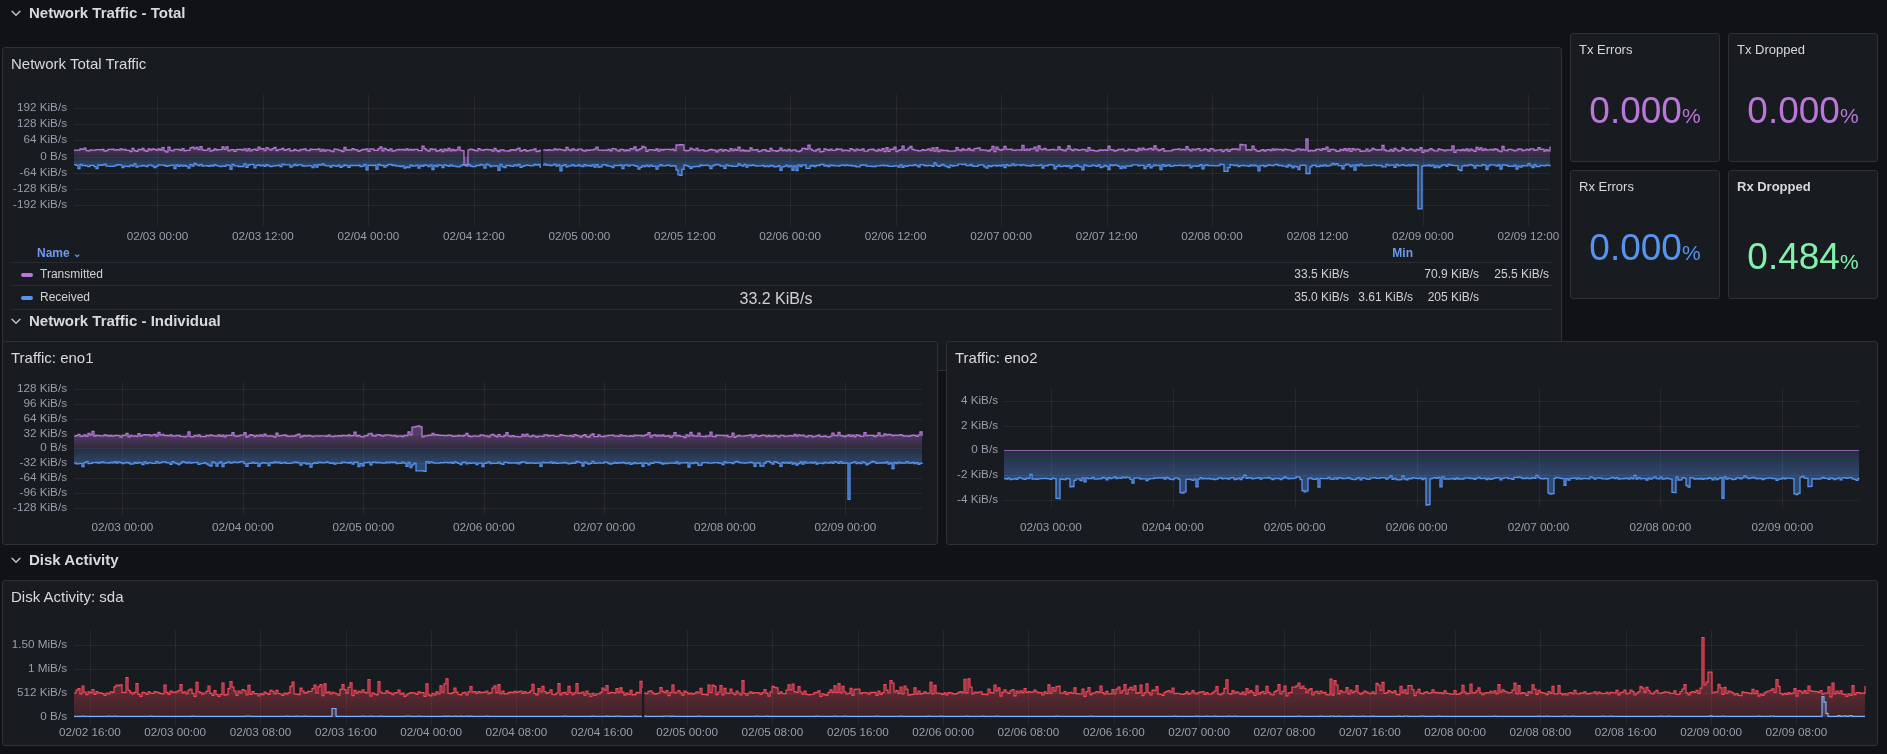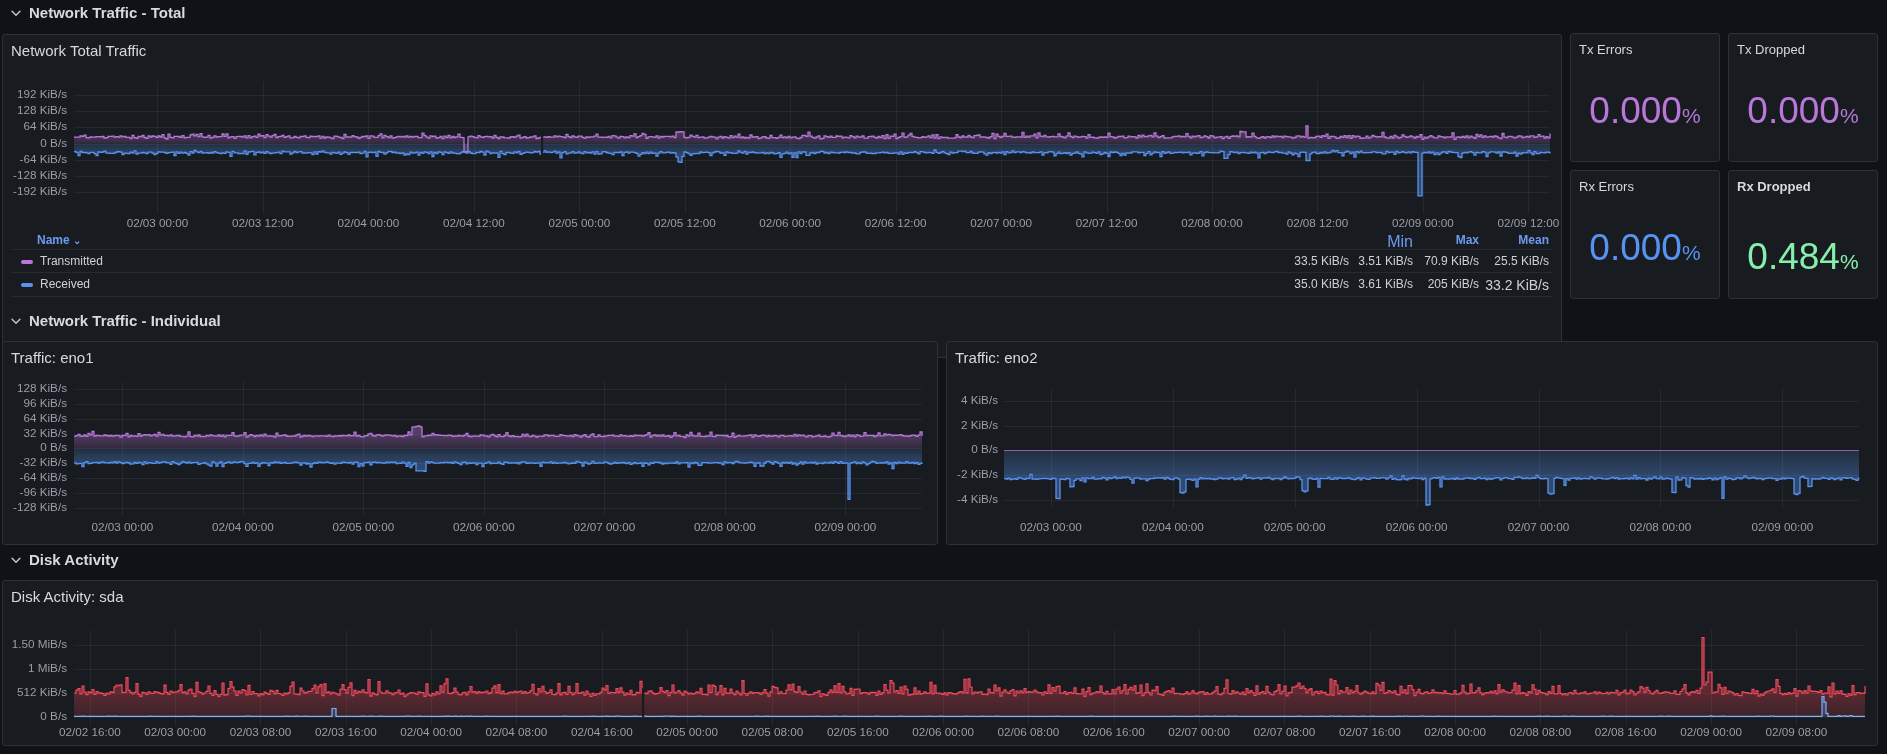--- a/index.html
+++ b/index.html
@@ -5,21 +5,21 @@
 position:relative;overflow:hidden}
 .panel{position:absolute;background:#181b1f;border:1px solid #2e3036;border-radius:3px;
 box-sizing:border-box;overflow:hidden}
 .ptitle{position:absolute;left:8px;top:7px;font-size:15px;font-weight:500;color:#d8d9da;
 line-height:17px;white-space:nowrap}
 </style></head><body>
 <svg width="14" height="14" viewBox="0 0 16 16" style="position:absolute;left:9px;top:6px">
     <path d="M3.5 6 L8 10.5 L12.5 6" stroke="#c7c8cd" stroke-width="1.6" fill="none" stroke-linecap="round" stroke-linejoin="round"></path>
   </svg>
 <div style="position:absolute;left:29px;top:4px;font-size:15px;font-weight:700;color:#d8d9da;letter-spacing:0px">Network Traffic - Total</div>
-<div class="panel" style="left:2px;top:34px;width:1560px;height:324px">
+<div class="panel" style="left:2px;top:47px;width:1560px;height:324px">
     <div class="ptitle">Network Total Traffic</div>
     <svg width="1558" height="264" style="position:absolute;left:0;top:0">
       <line x1="71.0" y1="60.5" x2="1547.0" y2="60.5" stroke="rgba(204,204,220,0.08)" stroke-width="1"></line>
       <text x="64.0" y="63.4" font-size="11.7" fill="#9a9daa" text-anchor="end" font-weight="normal" font-family="Liberation Sans, sans-serif">192 KiB/s</text>
       <line x1="71.0" y1="76.5" x2="1547.0" y2="76.5" stroke="rgba(204,204,220,0.08)" stroke-width="1"></line>
       <text x="64.0" y="79.4" font-size="11.7" fill="#9a9daa" text-anchor="end" font-weight="normal" font-family="Liberation Sans, sans-serif">128 KiB/s</text>
       <line x1="71.0" y1="92.5" x2="1547.0" y2="92.5" stroke="rgba(204,204,220,0.08)" stroke-width="1"></line>
       <text x="64.0" y="95.4" font-size="11.7" fill="#9a9daa" text-anchor="end" font-weight="normal" font-family="Liberation Sans, sans-serif">64 KiB/s</text>
       <line x1="71.0" y1="109.5" x2="1547.0" y2="109.5" stroke="rgba(204,204,220,0.08)" stroke-width="1"></line>
       <text x="64.0" y="112.4" font-size="11.7" fill="#9a9daa" text-anchor="end" font-weight="normal" font-family="Liberation Sans, sans-serif">0 B/s</text>
@@ -70,35 +70,32 @@
       <path d="M71 102.1H73V102.1H75V102.1H77V100.8H79V101.4H81V100.2H83V102.6H85V102.8H87V101.9H89V102.1H91V102.2H93V101.6H95V101.7H97V101.8H99V101.5H101V103.2H103V102.7H105V101.3H107V101.3H109V101.1H111V102.1H113V101.7H115V102.2H117V100.9H119V101.8H121V101.4H123V102.3H125V102.3H127V103.7H129V100.3H131V102.6H133V103.4H135V101.3H137V101.8H139V100.5H141V102.5H143V103.4H145V100.9H147V102.0H149V101.0H151V101.3H153V102.4H155V101.0H157V102.0H159V99.6H161V102.8H163V104.0H165V99.1H167V102.4H169V102.9H171V101.3H173V101.4H175V101.5H177V102.4H179V100.6H181V102.8H183V102.3H185V102.3H187V99.8H189V99.1H191V100.9H193V99.3H195V101.7H197V98.7H199V101.9H201V102.4H203V102.1H205V100.4H207V103.2H209V102.3H211V100.8H213V102.0H215V101.6H217V101.6H219V99.0H221V101.4H223V98.9H225V102.8H227V101.9H229V101.6H231V103.3H233V101.7H235V101.3H237V101.5H239V102.1H241V100.9H243V102.8H245V100.6H247V102.8H249V101.7H251V101.2H253V102.4H255V99.1H257V101.0H259V100.6H261V102.7H263V99.6H265V101.2H267V102.1H269V100.6H271V99.5H273V102.7H275V101.6H277V101.4H279V100.4H281V102.3H283V101.7H285V100.8H287V102.9H289V102.6H291V101.5H293V102.3H295V102.9H297V101.5H299V101.6H301V100.8H303V102.3H305V102.6H307V101.2H309V101.6H311V101.5H313V101.7H315V100.8H317V103.1H319V101.4H321V103.0H323V102.0H325V102.1H327V102.9H329V103.6H331V101.2H333V101.3H335V102.1H337V102.5H339V103.7H341V99.5H343V102.0H345V101.9H347V102.1H349V100.7H351V101.7H353V102.0H355V103.4H357V102.4H359V101.5H361V101.5H363V100.9H365V103.3H367V100.9H369V101.1H371V102.3H373V102.3H375V100.6H377V98.9H379V102.9H381V100.4H383V101.7H385V102.5H387V100.9H389V103.1H391V102.6H393V101.8H395V101.5H397V101.9H399V101.3H401V102.1H403V101.0H405V102.1H407V101.5H409V102.1H411V101.3H413V101.4H415V102.7H417V102.6H419V98.2H421V100.7H423V102.2H425V103.2H427V100.9H429V101.5H431V101.2H433V103.0H435V102.6H437V101.5H439V103.6H441V101.1H443V102.5H445V100.5H447V102.9H449V101.5H451V102.5H453V101.8H455V99.2H457V102.4H459V102.7H461V116.9H463V116.7H465V101.8H467V101.2H469V101.6H471V102.3H473V102.8H475V100.7H477V101.9H479V102.4H481V101.7H483V101.4H485V101.8H487V101.6H489V103.1H491V100.4H493V102.5H495V103.5H497V102.0H499V102.0H501V102.9H503V102.8H505V103.0H507V102.0H509V101.7H511V102.4H513V101.1H515V100.1H517V103.1H519V102.4H521V101.7H523V103.0H525V102.6H527V102.0H529V101.9H531V100.8H533V103.5H535V103.0H537V102.3H539V102.1H541V101.9H543V102.4H545V101.7H547V102.1H549V102.1H551V100.9H553V101.8H555V101.2H557V101.7H559V101.9H561V102.7H563V99.3H565V101.6H567V102.6H569V101.0H571V101.9H573V102.4H575V101.1H577V101.1H579V102.4H581V103.2H583V102.0H585V102.4H587V101.8H589V101.9H591V101.2H593V99.1H595V102.2H597V102.2H599V102.3H601V102.2H603V102.4H605V101.3H607V102.8H609V100.7H611V100.9H613V102.2H615V103.1H617V101.5H619V101.6H621V102.9H623V102.0H625V102.6H627V100.6H629V101.1H631V99.0H633V102.5H635V101.6H637V100.6H639V98.3H641V99.4H643V103.3H645V101.9H647V101.7H649V101.9H651V102.3H653V101.0H655V103.1H657V101.4H659V102.0H661V101.4H663V101.3H665V101.3H667V101.8H669V101.1H671V102.6H673V97.0H675V97.0H677V96.7H679V96.8H681V102.4H683V102.8H685V102.4H687V100.2H689V101.4H691V102.2H693V100.3H695V102.6H697V102.2H699V101.9H701V103.0H703V102.8H705V102.1H707V101.3H709V102.0H711V102.1H713V103.9H715V102.2H717V101.3H719V103.0H721V101.6H723V102.3H725V103.2H727V100.7H729V102.6H731V101.2H733V102.3H735V99.2H737V102.8H739V102.0H741V103.0H743V102.4H745V103.1H747V100.0H749V102.0H751V102.0H753V101.6H755V103.7H757V102.9H759V102.0H761V101.7H763V103.0H765V103.4H767V100.5H769V102.7H771V102.7H773V103.3H775V102.4H777V100.1H779V102.6H781V101.8H783V102.8H785V101.4H787V102.8H789V102.2H791V101.9H793V103.1H795V103.7H797V102.5H799V100.4H801V100.5H803V101.4H805V97.1H807V101.2H809V102.4H811V103.2H813V102.0H815V100.9H817V103.9H819V103.3H821V100.8H823V101.6H825V102.4H827V101.1H829V102.3H831V102.3H833V101.0H835V101.4H837V101.2H839V102.8H841V102.2H843V102.3H845V102.9H847V100.7H849V101.6H851V102.8H853V101.2H855V102.2H857V102.0H859V100.9H861V103.1H863V103.2H865V101.6H867V101.5H869V101.2H871V102.4H873V103.0H875V101.5H877V102.6H879V100.7H881V103.6H883V99.6H885V103.3H887V101.1H889V101.3H891V99.1H893V103.6H895V102.3H897V101.7H899V98.2H901V102.4H903V101.9H905V100.2H907V98.5H909V101.4H911V102.2H913V102.4H915V102.9H917V102.6H919V101.7H921V102.4H923V101.9H925V100.9H927V102.6H929V99.9H931V103.1H933V99.6H935V103.7H937V101.9H939V102.5H941V102.4H943V102.5H945V103.1H947V103.2H949V103.2H951V102.9H953V99.7H955V102.0H957V102.5H959V101.0H961V102.1H963V102.0H965V100.5H967V102.0H969V102.7H971V100.7H973V100.4H975V99.9H977V102.2H979V101.9H981V102.1H983V102.5H985V103.0H987V101.6H989V98.4H991V103.6H993V99.1H995V101.4H997V102.3H999V101.3H1001V98.5H1003V101.4H1005V101.3H1007V101.2H1009V102.2H1011V102.3H1013V101.8H1015V101.8H1017V102.0H1019V97.4H1021V102.4H1023V101.2H1025V102.1H1027V100.9H1029V100.9H1031V99.2H1033V102.8H1035V97.9H1037V101.2H1039V101.6H1041V100.4H1043V101.9H1045V102.0H1047V101.6H1049V101.5H1051V101.8H1053V101.9H1055V98.9H1057V101.5H1059V102.0H1061V102.9H1063V101.2H1065V98.0H1067V101.3H1069V102.7H1071V101.1H1073V101.6H1075V102.4H1077V101.9H1079V101.4H1081V101.7H1083V103.1H1085V99.7H1087V102.3H1089V102.2H1091V102.8H1093V103.1H1095V102.5H1097V101.8H1099V102.3H1101V101.8H1103V102.3H1105V98.1H1107V101.7H1109V101.8H1111V103.0H1113V102.3H1115V101.4H1117V101.5H1119V101.1H1121V102.9H1123V102.6H1125V101.1H1127V101.9H1129V101.6H1131V101.9H1133V103.0H1135V100.5H1137V102.2H1139V100.2H1141V101.7H1143V101.5H1145V100.9H1147V100.4H1149V101.9H1151V98.0H1153V101.1H1155V102.6H1157V101.6H1159V100.6H1161V103.0H1163V102.8H1165V102.8H1167V102.8H1169V101.9H1171V101.3H1173V101.4H1175V100.9H1177V101.9H1179V101.3H1181V101.9H1183V98.7H1185V101.3H1187V102.9H1189V101.1H1191V101.9H1193V101.2H1195V100.6H1197V102.7H1199V102.2H1201V100.8H1203V101.6H1205V103.0H1207V100.7H1209V101.2H1211V102.8H1213V102.1H1215V102.2H1217V101.6H1219V103.7H1221V102.1H1223V101.4H1225V103.3H1227V101.6H1229V101.0H1231V101.4H1233V100.8H1235V101.9H1237V96.5H1239V96.9H1241V96.8H1243V102.0H1245V101.7H1247V102.2H1249V98.2H1251V101.3H1253V102.8H1255V103.3H1257V102.4H1259V101.6H1261V103.0H1263V101.8H1265V101.7H1267V102.7H1269V100.9H1271V102.0H1273V101.1H1275V101.6H1277V101.3H1279V102.5H1281V101.1H1283V101.7H1285V101.8H1287V102.2H1289V103.1H1291V102.5H1293V101.1H1295V100.8H1297V102.2H1299V101.3H1301V102.2H1303V90.9H1305V103.1H1307V102.4H1309V102.9H1311V102.5H1313V101.4H1315V101.1H1317V102.3H1319V100.6H1321V101.3H1323V99.1H1325V103.4H1327V101.5H1329V101.4H1331V101.8H1333V103.4H1335V103.0H1337V101.3H1339V102.3H1341V100.7H1343V102.5H1345V100.6H1347V103.3H1349V100.6H1351V102.1H1353V101.2H1355V101.4H1357V103.3H1359V103.0H1361V103.2H1363V101.1H1365V103.2H1367V102.2H1369V100.3H1371V101.4H1373V102.2H1375V101.7H1377V101.9H1379V97.4H1381V102.0H1383V102.8H1385V103.1H1387V101.4H1389V103.0H1391V100.3H1393V101.9H1395V103.2H1397V102.4H1399V99.8H1401V101.3H1403V102.3H1405V101.9H1407V101.0H1409V101.9H1411V103.0H1413V101.5H1415V102.1H1417V99.6H1419V104.3H1421V102.1H1423V103.1H1425V101.8H1427V100.6H1429V101.8H1431V102.9H1433V102.9H1435V101.0H1437V101.7H1439V101.8H1441V102.8H1443V101.9H1445V102.2H1447V102.0H1449V97.9H1451V104.3H1453V102.2H1455V102.0H1457V102.5H1459V101.5H1461V102.5H1463V101.0H1465V102.8H1467V101.1H1469V102.1H1471V103.4H1473V99.3H1475V101.5H1477V99.8H1479V102.3H1481V101.0H1483V102.1H1485V101.8H1487V101.3H1489V102.0H1491V101.0H1493V101.5H1495V102.8H1497V103.7H1499V98.5H1501V102.2H1503V102.7H1505V101.3H1507V101.3H1509V102.2H1511V102.8H1513V102.1H1515V101.0H1517V101.1H1519V102.5H1521V102.2H1523V101.3H1525V102.0H1527V100.9H1529V100.9H1531V102.3H1533V101.9H1535V99.6H1537V101.3H1539V101.2H1541V103.0H1543V101.7H1545V102.9H1547V98.4V108.7H71Z" fill="url(#gAp)"></path>
       <path d="M71 116.6H73V117.3H75V120.6H77V116.5H79V117.6H81V117.5H83V117.8H85V118.6H87V117.3H89V117.4H91V118.6H93V120.5H95V116.9H97V117.3H99V117.0H101V116.2H103V118.1H105V118.2H107V118.3H109V118.4H111V117.8H113V117.0H115V116.7H117V117.1H119V119.5H121V118.2H123V118.3H125V118.5H127V117.1H129V118.0H131V115.9H133V119.1H135V118.1H137V118.1H139V117.5H141V117.8H143V118.7H145V117.1H147V117.1H149V118.1H151V119.5H153V118.3H155V116.9H157V117.2H159V117.1H161V117.5H163V118.4H165V117.6H167V117.4H169V117.1H171V120.5H173V116.8H175V118.3H177V117.2H179V118.2H181V117.5H183V118.3H185V120.1H187V116.7H189V118.0H191V115.5H193V116.9H195V117.7H197V116.5H199V118.0H201V117.8H203V117.6H205V118.4H207V117.5H209V118.0H211V116.7H213V117.6H215V118.2H217V118.7H219V117.8H221V118.3H223V116.8H225V117.3H227V121.4H229V116.4H231V117.8H233V117.8H235V118.5H237V118.6H239V118.5H241V115.9H243V119.4H245V117.0H247V116.7H249V116.3H251V119.8H253V117.4H255V117.0H257V117.8H259V117.2H261V118.3H263V116.6H265V117.9H267V118.5H269V118.1H271V117.8H273V117.7H275V117.1H277V118.6H279V116.2H281V116.8H283V116.8H285V116.9H287V119.2H289V117.9H291V116.5H293V117.6H295V116.8H297V116.6H299V118.0H301V118.0H303V117.9H305V117.7H307V117.8H309V119.6H311V116.9H313V119.0H315V116.7H317V117.0H319V115.8H321V117.3H323V117.8H325V117.9H327V119.2H329V117.3H331V117.9H333V118.3H335V117.1H337V119.3H339V118.2H341V117.0H343V117.6H345V119.3H347V117.5H349V117.5H351V117.3H353V117.6H355V117.1H357V118.7H359V118.1H361V116.5H363V121.8H365V117.4H367V117.2H369V117.6H371V117.1H373V121.3H375V116.5H377V117.3H379V117.5H381V119.1H383V117.6H385V116.4H387V116.5H389V117.5H391V117.2H393V118.2H395V118.0H397V118.6H399V117.8H401V120.1H403V119.0H405V119.7H407V117.2H409V118.0H411V117.8H413V117.2H415V120.1H417V117.3H419V118.3H421V116.8H423V117.3H425V118.6H427V116.8H429V121.5H431V117.4H433V118.6H435V116.9H437V117.4H439V119.5H441V116.9H443V117.6H445V118.4H447V116.8H449V118.0H451V118.1H453V118.7H455V118.9H457V117.9H459V116.6H461V117.3H463V118.1H465V116.5H467V118.0H469V118.6H471V118.7H473V117.4H475V117.5H477V116.5H479V117.2H481V120.1H483V116.2H485V117.1H487V118.6H489V117.9H491V118.1H493V117.9H495V122.4H497V116.4H499V118.7H501V119.5H503V117.5H505V117.4H507V118.2H509V118.4H511V116.8H513V117.9H515V116.5H517V119.3H519V118.3H521V117.6H523V117.1H525V117.4H527V117.8H529V117.7H531V116.5H533V117.1H535V116.5H537V119.0H539V117.4H541V115.9H543V117.4H545V116.8H547V117.6H549V117.1H551V116.1H553V118.2H555V117.0H557V122.9H559V117.7H561V116.7H563V118.9H565V118.1H567V117.8H569V116.7H571V118.0H573V117.9H575V117.0H577V118.2H579V118.5H581V116.6H583V117.8H585V117.5H587V118.0H589V116.8H591V119.2H593V116.6H595V119.0H597V118.8H599V116.9H601V116.7H603V117.5H605V118.1H607V118.4H609V119.6H611V117.5H613V117.5H615V117.6H617V117.0H619V120.6H621V117.3H623V116.8H625V118.1H627V117.2H629V117.1H631V117.6H633V118.4H635V121.1H637V119.4H639V117.7H641V118.7H643V117.1H645V118.6H647V117.1H649V118.3H651V118.1H653V121.2H655V118.1H657V116.7H659V117.8H661V117.8H663V117.4H665V117.2H667V118.2H669V117.6H671V118.0H673V122.1H675V126.8H677V127.3H679V121.3H681V116.8H683V117.6H685V118.6H687V120.4H689V118.8H691V118.7H693V118.4H695V118.5H697V117.0H699V117.6H701V117.3H703V117.2H705V117.7H707V120.6H709V117.9H711V117.0H713V116.3H715V116.8H717V118.0H719V117.8H721V120.4H723V116.8H725V117.9H727V117.6H729V118.3H731V118.3H733V118.2H735V116.0H737V117.4H739V118.2H741V116.4H743V119.1H745V117.1H747V117.7H749V117.0H751V117.7H753V118.1H755V117.8H757V117.9H759V117.4H761V118.6H763V117.9H765V118.7H767V117.3H769V118.0H771V118.8H773V118.6H775V117.6H777V122.4H779V118.8H781V118.3H783V117.1H785V118.8H787V117.9H789V122.3H791V117.8H793V122.7H795V116.8H797V118.5H799V116.9H801V117.0H803V120.4H805V120.4H807V118.0H809V117.5H811V118.5H813V117.3H815V117.5H817V116.3H819V116.5H821V118.1H823V117.5H825V118.6H827V117.2H829V117.5H831V117.9H833V117.8H835V118.0H837V117.4H839V117.2H841V117.5H843V116.9H845V117.7H847V117.5H849V118.2H851V118.0H853V118.9H855V118.9H857V117.3H859V117.0H861V117.0H863V118.2H865V118.3H867V118.2H869V118.6H871V118.5H873V117.8H875V117.8H877V117.7H879V117.2H881V117.9H883V117.4H885V118.3H887V118.4H889V118.4H891V117.9H893V117.8H895V119.0H897V116.9H899V119.3H901V117.9H903V118.3H905V117.4H907V117.5H909V117.7H911V116.7H913V117.6H915V118.8H917V116.7H919V116.8H921V117.5H923V117.8H925V117.3H927V117.6H929V118.4H931V115.0H933V117.3H935V118.3H937V117.5H939V116.3H941V117.8H943V118.6H945V119.7H947V117.1H949V118.2H951V117.7H953V117.7H955V116.2H957V116.1H959V116.6H961V116.2H963V117.7H965V117.6H967V116.5H969V118.0H971V118.3H973V118.3H975V117.2H977V116.9H979V117.1H981V118.8H983V120.1H985V117.7H987V118.7H989V117.7H991V117.4H993V118.0H995V117.4H997V118.1H999V116.8H1001V119.6H1003V116.7H1005V117.9H1007V117.5H1009V115.8H1011V117.6H1013V116.9H1015V116.8H1017V117.7H1019V116.6H1021V117.2H1023V117.8H1025V117.7H1027V118.1H1029V116.8H1031V117.6H1033V117.6H1035V117.7H1037V116.8H1039V120.0H1041V117.6H1043V117.9H1045V116.8H1047V116.7H1049V117.2H1051V120.9H1053V118.6H1055V117.2H1057V118.5H1059V118.4H1061V117.6H1063V118.5H1065V117.7H1067V120.2H1069V118.4H1071V118.2H1073V117.0H1075V118.4H1077V118.8H1079V121.9H1081V116.8H1083V117.8H1085V118.3H1087V118.1H1089V117.2H1091V117.7H1093V118.3H1095V116.8H1097V119.5H1099V118.9H1101V117.4H1103V118.4H1105V121.5H1107V117.0H1109V117.7H1111V117.0H1113V117.3H1115V118.4H1117V120.5H1119V118.5H1121V120.0H1123V117.8H1125V118.1H1127V118.0H1129V116.8H1131V116.8H1133V116.8H1135V117.8H1137V117.4H1139V117.3H1141V120.5H1143V118.4H1145V116.6H1147V119.8H1149V118.1H1151V116.9H1153V117.6H1155V117.3H1157V121.6H1159V116.7H1161V118.3H1163V117.5H1165V117.0H1167V118.3H1169V118.1H1171V117.3H1173V117.6H1175V117.3H1177V117.2H1179V117.8H1181V117.3H1183V117.7H1185V117.2H1187V119.8H1189V118.1H1191V117.8H1193V118.3H1195V118.0H1197V116.6H1199V120.8H1201V117.5H1203V116.9H1205V117.6H1207V117.6H1209V117.6H1211V117.9H1213V117.8H1215V117.6H1217V116.2H1219V116.7H1221V123.4H1223V123.4H1225V119.7H1227V116.6H1229V117.1H1231V117.7H1233V117.2H1235V118.6H1237V117.6H1239V117.3H1241V117.9H1243V117.8H1245V118.3H1247V117.1H1249V117.8H1251V117.1H1253V118.1H1255V122.8H1257V117.7H1259V117.3H1261V118.7H1263V117.7H1265V116.9H1267V117.4H1269V117.6H1271V116.8H1273V116.3H1275V117.5H1277V117.3H1279V118.2H1281V118.1H1283V119.1H1285V117.0H1287V118.0H1289V119.9H1291V118.1H1293V118.8H1295V121.6H1297V117.4H1299V117.1H1301V117.4H1303V125.5H1305V125.5H1307V118.9H1309V117.3H1311V117.2H1313V118.5H1315V118.5H1317V117.5H1319V118.2H1321V116.9H1323V118.0H1325V117.8H1327V117.1H1329V115.5H1331V116.8H1333V115.7H1335V117.6H1337V117.7H1339V120.8H1341V117.3H1343V116.2H1345V116.9H1347V118.7H1349V117.2H1351V122.1H1353V116.7H1355V117.9H1357V116.1H1359V117.7H1361V117.9H1363V117.6H1365V117.6H1367V117.6H1369V116.8H1371V116.8H1373V117.7H1375V117.5H1377V117.4H1379V118.9H1381V118.8H1383V116.4H1385V117.7H1387V117.2H1389V117.1H1391V119.3H1393V116.5H1395V117.8H1397V117.4H1399V116.7H1401V117.7H1403V117.9H1405V116.9H1407V117.8H1409V116.6H1411V117.4H1413V117.4H1415V160.8H1417V160.8H1419V118.1H1421V117.4H1423V117.8H1425V117.0H1427V118.1H1429V117.1H1431V119.7H1433V117.8H1435V119.5H1437V118.2H1439V117.0H1441V116.9H1443V118.4H1445V116.4H1447V117.0H1449V117.3H1451V117.7H1453V117.7H1455V121.6H1457V122.6H1459V118.1H1461V117.3H1463V117.9H1465V117.2H1467V116.6H1469V117.6H1471V120.1H1473V117.4H1475V117.9H1477V117.9H1479V116.6H1481V117.2H1483V121.5H1485V117.8H1487V116.9H1489V116.8H1491V117.1H1493V118.1H1495V117.0H1497V121.2H1499V117.0H1501V117.0H1503V117.3H1505V118.3H1507V118.1H1509V118.4H1511V117.2H1513V121.2H1515V118.1H1517V119.1H1519V117.6H1521V117.8H1523V117.8H1525V115.7H1527V117.8H1529V119.5H1531V116.6H1533V118.5H1535V118.6H1537V117.4H1539V117.7H1541V117.8H1543V117.1H1545V117.4H1547V118.6V108.7H71Z" fill="url(#gAb)"></path>
       <path d="M71 102.1H73V102.1H75V102.1H77V100.8H79V101.4H81V100.2H83V102.6H85V102.8H87V101.9H89V102.1H91V102.2H93V101.6H95V101.7H97V101.8H99V101.5H101V103.2H103V102.7H105V101.3H107V101.3H109V101.1H111V102.1H113V101.7H115V102.2H117V100.9H119V101.8H121V101.4H123V102.3H125V102.3H127V103.7H129V100.3H131V102.6H133V103.4H135V101.3H137V101.8H139V100.5H141V102.5H143V103.4H145V100.9H147V102.0H149V101.0H151V101.3H153V102.4H155V101.0H157V102.0H159V99.6H161V102.8H163V104.0H165V99.1H167V102.4H169V102.9H171V101.3H173V101.4H175V101.5H177V102.4H179V100.6H181V102.8H183V102.3H185V102.3H187V99.8H189V99.1H191V100.9H193V99.3H195V101.7H197V98.7H199V101.9H201V102.4H203V102.1H205V100.4H207V103.2H209V102.3H211V100.8H213V102.0H215V101.6H217V101.6H219V99.0H221V101.4H223V98.9H225V102.8H227V101.9H229V101.6H231V103.3H233V101.7H235V101.3H237V101.5H239V102.1H241V100.9H243V102.8H245V100.6H247V102.8H249V101.7H251V101.2H253V102.4H255V99.1H257V101.0H259V100.6H261V102.7H263V99.6H265V101.2H267V102.1H269V100.6H271V99.5H273V102.7H275V101.6H277V101.4H279V100.4H281V102.3H283V101.7H285V100.8H287V102.9H289V102.6H291V101.5H293V102.3H295V102.9H297V101.5H299V101.6H301V100.8H303V102.3H305V102.6H307V101.2H309V101.6H311V101.5H313V101.7H315V100.8H317V103.1H319V101.4H321V103.0H323V102.0H325V102.1H327V102.9H329V103.6H331V101.2H333V101.3H335V102.1H337V102.5H339V103.7H341V99.5H343V102.0H345V101.9H347V102.1H349V100.7H351V101.7H353V102.0H355V103.4H357V102.4H359V101.5H361V101.5H363V100.9H365V103.3H367V100.9H369V101.1H371V102.3H373V102.3H375V100.6H377V98.9H379V102.9H381V100.4H383V101.7H385V102.5H387V100.9H389V103.1H391V102.6H393V101.8H395V101.5H397V101.9H399V101.3H401V102.1H403V101.0H405V102.1H407V101.5H409V102.1H411V101.3H413V101.4H415V102.7H417V102.6H419V98.2H421V100.7H423V102.2H425V103.2H427V100.9H429V101.5H431V101.2H433V103.0H435V102.6H437V101.5H439V103.6H441V101.1H443V102.5H445V100.5H447V102.9H449V101.5H451V102.5H453V101.8H455V99.2H457V102.4H459V102.7H461V116.9H463V116.7H465V101.8H467V101.2H469V101.6H471V102.3H473V102.8H475V100.7H477V101.9H479V102.4H481V101.7H483V101.4H485V101.8H487V101.6H489V103.1H491V100.4H493V102.5H495V103.5H497V102.0H499V102.0H501V102.9H503V102.8H505V103.0H507V102.0H509V101.7H511V102.4H513V101.1H515V100.1H517V103.1H519V102.4H521V101.7H523V103.0H525V102.6H527V102.0H529V101.9H531V100.8H533V103.5H535V103.0H537V102.3H539V102.1H541V101.9H543V102.4H545V101.7H547V102.1H549V102.1H551V100.9H553V101.8H555V101.2H557V101.7H559V101.9H561V102.7H563V99.3H565V101.6H567V102.6H569V101.0H571V101.9H573V102.4H575V101.1H577V101.1H579V102.4H581V103.2H583V102.0H585V102.4H587V101.8H589V101.9H591V101.2H593V99.1H595V102.2H597V102.2H599V102.3H601V102.2H603V102.4H605V101.3H607V102.8H609V100.7H611V100.9H613V102.2H615V103.1H617V101.5H619V101.6H621V102.9H623V102.0H625V102.6H627V100.6H629V101.1H631V99.0H633V102.5H635V101.6H637V100.6H639V98.3H641V99.4H643V103.3H645V101.9H647V101.7H649V101.9H651V102.3H653V101.0H655V103.1H657V101.4H659V102.0H661V101.4H663V101.3H665V101.3H667V101.8H669V101.1H671V102.6H673V97.0H675V97.0H677V96.7H679V96.8H681V102.4H683V102.8H685V102.4H687V100.2H689V101.4H691V102.2H693V100.3H695V102.6H697V102.2H699V101.9H701V103.0H703V102.8H705V102.1H707V101.3H709V102.0H711V102.1H713V103.9H715V102.2H717V101.3H719V103.0H721V101.6H723V102.3H725V103.2H727V100.7H729V102.6H731V101.2H733V102.3H735V99.2H737V102.8H739V102.0H741V103.0H743V102.4H745V103.1H747V100.0H749V102.0H751V102.0H753V101.6H755V103.7H757V102.9H759V102.0H761V101.7H763V103.0H765V103.4H767V100.5H769V102.7H771V102.7H773V103.3H775V102.4H777V100.1H779V102.6H781V101.8H783V102.8H785V101.4H787V102.8H789V102.2H791V101.9H793V103.1H795V103.7H797V102.5H799V100.4H801V100.5H803V101.4H805V97.1H807V101.2H809V102.4H811V103.2H813V102.0H815V100.9H817V103.9H819V103.3H821V100.8H823V101.6H825V102.4H827V101.1H829V102.3H831V102.3H833V101.0H835V101.4H837V101.2H839V102.8H841V102.2H843V102.3H845V102.9H847V100.7H849V101.6H851V102.8H853V101.2H855V102.2H857V102.0H859V100.9H861V103.1H863V103.2H865V101.6H867V101.5H869V101.2H871V102.4H873V103.0H875V101.5H877V102.6H879V100.7H881V103.6H883V99.6H885V103.3H887V101.1H889V101.3H891V99.1H893V103.6H895V102.3H897V101.7H899V98.2H901V102.4H903V101.9H905V100.2H907V98.5H909V101.4H911V102.2H913V102.4H915V102.9H917V102.6H919V101.7H921V102.4H923V101.9H925V100.9H927V102.6H929V99.9H931V103.1H933V99.6H935V103.7H937V101.9H939V102.5H941V102.4H943V102.5H945V103.1H947V103.2H949V103.2H951V102.9H953V99.7H955V102.0H957V102.5H959V101.0H961V102.1H963V102.0H965V100.5H967V102.0H969V102.7H971V100.7H973V100.4H975V99.9H977V102.2H979V101.9H981V102.1H983V102.5H985V103.0H987V101.6H989V98.4H991V103.6H993V99.1H995V101.4H997V102.3H999V101.3H1001V98.5H1003V101.4H1005V101.3H1007V101.2H1009V102.2H1011V102.3H1013V101.8H1015V101.8H1017V102.0H1019V97.4H1021V102.4H1023V101.2H1025V102.1H1027V100.9H1029V100.9H1031V99.2H1033V102.8H1035V97.9H1037V101.2H1039V101.6H1041V100.4H1043V101.9H1045V102.0H1047V101.6H1049V101.5H1051V101.8H1053V101.9H1055V98.9H1057V101.5H1059V102.0H1061V102.9H1063V101.2H1065V98.0H1067V101.3H1069V102.7H1071V101.1H1073V101.6H1075V102.4H1077V101.9H1079V101.4H1081V101.7H1083V103.1H1085V99.7H1087V102.3H1089V102.2H1091V102.8H1093V103.1H1095V102.5H1097V101.8H1099V102.3H1101V101.8H1103V102.3H1105V98.1H1107V101.7H1109V101.8H1111V103.0H1113V102.3H1115V101.4H1117V101.5H1119V101.1H1121V102.9H1123V102.6H1125V101.1H1127V101.9H1129V101.6H1131V101.9H1133V103.0H1135V100.5H1137V102.2H1139V100.2H1141V101.7H1143V101.5H1145V100.9H1147V100.4H1149V101.9H1151V98.0H1153V101.1H1155V102.6H1157V101.6H1159V100.6H1161V103.0H1163V102.8H1165V102.8H1167V102.8H1169V101.9H1171V101.3H1173V101.4H1175V100.9H1177V101.9H1179V101.3H1181V101.9H1183V98.7H1185V101.3H1187V102.9H1189V101.1H1191V101.9H1193V101.2H1195V100.6H1197V102.7H1199V102.2H1201V100.8H1203V101.6H1205V103.0H1207V100.7H1209V101.2H1211V102.8H1213V102.1H1215V102.2H1217V101.6H1219V103.7H1221V102.1H1223V101.4H1225V103.3H1227V101.6H1229V101.0H1231V101.4H1233V100.8H1235V101.9H1237V96.5H1239V96.9H1241V96.8H1243V102.0H1245V101.7H1247V102.2H1249V98.2H1251V101.3H1253V102.8H1255V103.3H1257V102.4H1259V101.6H1261V103.0H1263V101.8H1265V101.7H1267V102.7H1269V100.9H1271V102.0H1273V101.1H1275V101.6H1277V101.3H1279V102.5H1281V101.1H1283V101.7H1285V101.8H1287V102.2H1289V103.1H1291V102.5H1293V101.1H1295V100.8H1297V102.2H1299V101.3H1301V102.2H1303V90.9H1305V103.1H1307V102.4H1309V102.9H1311V102.5H1313V101.4H1315V101.1H1317V102.3H1319V100.6H1321V101.3H1323V99.1H1325V103.4H1327V101.5H1329V101.4H1331V101.8H1333V103.4H1335V103.0H1337V101.3H1339V102.3H1341V100.7H1343V102.5H1345V100.6H1347V103.3H1349V100.6H1351V102.1H1353V101.2H1355V101.4H1357V103.3H1359V103.0H1361V103.2H1363V101.1H1365V103.2H1367V102.2H1369V100.3H1371V101.4H1373V102.2H1375V101.7H1377V101.9H1379V97.4H1381V102.0H1383V102.8H1385V103.1H1387V101.4H1389V103.0H1391V100.3H1393V101.9H1395V103.2H1397V102.4H1399V99.8H1401V101.3H1403V102.3H1405V101.9H1407V101.0H1409V101.9H1411V103.0H1413V101.5H1415V102.1H1417V99.6H1419V104.3H1421V102.1H1423V103.1H1425V101.8H1427V100.6H1429V101.8H1431V102.9H1433V102.9H1435V101.0H1437V101.7H1439V101.8H1441V102.8H1443V101.9H1445V102.2H1447V102.0H1449V97.9H1451V104.3H1453V102.2H1455V102.0H1457V102.5H1459V101.5H1461V102.5H1463V101.0H1465V102.8H1467V101.1H1469V102.1H1471V103.4H1473V99.3H1475V101.5H1477V99.8H1479V102.3H1481V101.0H1483V102.1H1485V101.8H1487V101.3H1489V102.0H1491V101.0H1493V101.5H1495V102.8H1497V103.7H1499V98.5H1501V102.2H1503V102.7H1505V101.3H1507V101.3H1509V102.2H1511V102.8H1513V102.1H1515V101.0H1517V101.1H1519V102.5H1521V102.2H1523V101.3H1525V102.0H1527V100.9H1529V100.9H1531V102.3H1533V101.9H1535V99.6H1537V101.3H1539V101.2H1541V103.0H1543V101.7H1545V102.9H1547V98.4" fill="none" stroke="#B877D9" stroke-width="1.3"></path>
       <path d="M71 116.6H73V117.3H75V120.6H77V116.5H79V117.6H81V117.5H83V117.8H85V118.6H87V117.3H89V117.4H91V118.6H93V120.5H95V116.9H97V117.3H99V117.0H101V116.2H103V118.1H105V118.2H107V118.3H109V118.4H111V117.8H113V117.0H115V116.7H117V117.1H119V119.5H121V118.2H123V118.3H125V118.5H127V117.1H129V118.0H131V115.9H133V119.1H135V118.1H137V118.1H139V117.5H141V117.8H143V118.7H145V117.1H147V117.1H149V118.1H151V119.5H153V118.3H155V116.9H157V117.2H159V117.1H161V117.5H163V118.4H165V117.6H167V117.4H169V117.1H171V120.5H173V116.8H175V118.3H177V117.2H179V118.2H181V117.5H183V118.3H185V120.1H187V116.7H189V118.0H191V115.5H193V116.9H195V117.7H197V116.5H199V118.0H201V117.8H203V117.6H205V118.4H207V117.5H209V118.0H211V116.7H213V117.6H215V118.2H217V118.7H219V117.8H221V118.3H223V116.8H225V117.3H227V121.4H229V116.4H231V117.8H233V117.8H235V118.5H237V118.6H239V118.5H241V115.9H243V119.4H245V117.0H247V116.7H249V116.3H251V119.8H253V117.4H255V117.0H257V117.8H259V117.2H261V118.3H263V116.6H265V117.9H267V118.5H269V118.1H271V117.8H273V117.7H275V117.1H277V118.6H279V116.2H281V116.8H283V116.8H285V116.9H287V119.2H289V117.9H291V116.5H293V117.6H295V116.8H297V116.6H299V118.0H301V118.0H303V117.9H305V117.7H307V117.8H309V119.6H311V116.9H313V119.0H315V116.7H317V117.0H319V115.8H321V117.3H323V117.8H325V117.9H327V119.2H329V117.3H331V117.9H333V118.3H335V117.1H337V119.3H339V118.2H341V117.0H343V117.6H345V119.3H347V117.5H349V117.5H351V117.3H353V117.6H355V117.1H357V118.7H359V118.1H361V116.5H363V121.8H365V117.4H367V117.2H369V117.6H371V117.1H373V121.3H375V116.5H377V117.3H379V117.5H381V119.1H383V117.6H385V116.4H387V116.5H389V117.5H391V117.2H393V118.2H395V118.0H397V118.6H399V117.8H401V120.1H403V119.0H405V119.7H407V117.2H409V118.0H411V117.8H413V117.2H415V120.1H417V117.3H419V118.3H421V116.8H423V117.3H425V118.6H427V116.8H429V121.5H431V117.4H433V118.6H435V116.9H437V117.4H439V119.5H441V116.9H443V117.6H445V118.4H447V116.8H449V118.0H451V118.1H453V118.7H455V118.9H457V117.9H459V116.6H461V117.3H463V118.1H465V116.5H467V118.0H469V118.6H471V118.7H473V117.4H475V117.5H477V116.5H479V117.2H481V120.1H483V116.2H485V117.1H487V118.6H489V117.9H491V118.1H493V117.9H495V122.4H497V116.4H499V118.7H501V119.5H503V117.5H505V117.4H507V118.2H509V118.4H511V116.8H513V117.9H515V116.5H517V119.3H519V118.3H521V117.6H523V117.1H525V117.4H527V117.8H529V117.7H531V116.5H533V117.1H535V116.5H537V119.0H539V117.4H541V115.9H543V117.4H545V116.8H547V117.6H549V117.1H551V116.1H553V118.2H555V117.0H557V122.9H559V117.7H561V116.7H563V118.9H565V118.1H567V117.8H569V116.7H571V118.0H573V117.9H575V117.0H577V118.2H579V118.5H581V116.6H583V117.8H585V117.5H587V118.0H589V116.8H591V119.2H593V116.6H595V119.0H597V118.8H599V116.9H601V116.7H603V117.5H605V118.1H607V118.4H609V119.6H611V117.5H613V117.5H615V117.6H617V117.0H619V120.6H621V117.3H623V116.8H625V118.1H627V117.2H629V117.1H631V117.6H633V118.4H635V121.1H637V119.4H639V117.7H641V118.7H643V117.1H645V118.6H647V117.1H649V118.3H651V118.1H653V121.2H655V118.1H657V116.7H659V117.8H661V117.8H663V117.4H665V117.2H667V118.2H669V117.6H671V118.0H673V122.1H675V126.8H677V127.3H679V121.3H681V116.8H683V117.6H685V118.6H687V120.4H689V118.8H691V118.7H693V118.4H695V118.5H697V117.0H699V117.6H701V117.3H703V117.2H705V117.7H707V120.6H709V117.9H711V117.0H713V116.3H715V116.8H717V118.0H719V117.8H721V120.4H723V116.8H725V117.9H727V117.6H729V118.3H731V118.3H733V118.2H735V116.0H737V117.4H739V118.2H741V116.4H743V119.1H745V117.1H747V117.7H749V117.0H751V117.7H753V118.1H755V117.8H757V117.9H759V117.4H761V118.6H763V117.9H765V118.7H767V117.3H769V118.0H771V118.8H773V118.6H775V117.6H777V122.4H779V118.8H781V118.3H783V117.1H785V118.8H787V117.9H789V122.3H791V117.8H793V122.7H795V116.8H797V118.5H799V116.9H801V117.0H803V120.4H805V120.4H807V118.0H809V117.5H811V118.5H813V117.3H815V117.5H817V116.3H819V116.5H821V118.1H823V117.5H825V118.6H827V117.2H829V117.5H831V117.9H833V117.8H835V118.0H837V117.4H839V117.2H841V117.5H843V116.9H845V117.7H847V117.5H849V118.2H851V118.0H853V118.9H855V118.9H857V117.3H859V117.0H861V117.0H863V118.2H865V118.3H867V118.2H869V118.6H871V118.5H873V117.8H875V117.8H877V117.7H879V117.2H881V117.9H883V117.4H885V118.3H887V118.4H889V118.4H891V117.9H893V117.8H895V119.0H897V116.9H899V119.3H901V117.9H903V118.3H905V117.4H907V117.5H909V117.7H911V116.7H913V117.6H915V118.8H917V116.7H919V116.8H921V117.5H923V117.8H925V117.3H927V117.6H929V118.4H931V115.0H933V117.3H935V118.3H937V117.5H939V116.3H941V117.8H943V118.6H945V119.7H947V117.1H949V118.2H951V117.7H953V117.7H955V116.2H957V116.1H959V116.6H961V116.2H963V117.7H965V117.6H967V116.5H969V118.0H971V118.3H973V118.3H975V117.2H977V116.9H979V117.1H981V118.8H983V120.1H985V117.7H987V118.7H989V117.7H991V117.4H993V118.0H995V117.4H997V118.1H999V116.8H1001V119.6H1003V116.7H1005V117.9H1007V117.5H1009V115.8H1011V117.6H1013V116.9H1015V116.8H1017V117.7H1019V116.6H1021V117.2H1023V117.8H1025V117.7H1027V118.1H1029V116.8H1031V117.6H1033V117.6H1035V117.7H1037V116.8H1039V120.0H1041V117.6H1043V117.9H1045V116.8H1047V116.7H1049V117.2H1051V120.9H1053V118.6H1055V117.2H1057V118.5H1059V118.4H1061V117.6H1063V118.5H1065V117.7H1067V120.2H1069V118.4H1071V118.2H1073V117.0H1075V118.4H1077V118.8H1079V121.9H1081V116.8H1083V117.8H1085V118.3H1087V118.1H1089V117.2H1091V117.7H1093V118.3H1095V116.8H1097V119.5H1099V118.9H1101V117.4H1103V118.4H1105V121.5H1107V117.0H1109V117.7H1111V117.0H1113V117.3H1115V118.4H1117V120.5H1119V118.5H1121V120.0H1123V117.8H1125V118.1H1127V118.0H1129V116.8H1131V116.8H1133V116.8H1135V117.8H1137V117.4H1139V117.3H1141V120.5H1143V118.4H1145V116.6H1147V119.8H1149V118.1H1151V116.9H1153V117.6H1155V117.3H1157V121.6H1159V116.7H1161V118.3H1163V117.5H1165V117.0H1167V118.3H1169V118.1H1171V117.3H1173V117.6H1175V117.3H1177V117.2H1179V117.8H1181V117.3H1183V117.7H1185V117.2H1187V119.8H1189V118.1H1191V117.8H1193V118.3H1195V118.0H1197V116.6H1199V120.8H1201V117.5H1203V116.9H1205V117.6H1207V117.6H1209V117.6H1211V117.9H1213V117.8H1215V117.6H1217V116.2H1219V116.7H1221V123.4H1223V123.4H1225V119.7H1227V116.6H1229V117.1H1231V117.7H1233V117.2H1235V118.6H1237V117.6H1239V117.3H1241V117.9H1243V117.8H1245V118.3H1247V117.1H1249V117.8H1251V117.1H1253V118.1H1255V122.8H1257V117.7H1259V117.3H1261V118.7H1263V117.7H1265V116.9H1267V117.4H1269V117.6H1271V116.8H1273V116.3H1275V117.5H1277V117.3H1279V118.2H1281V118.1H1283V119.1H1285V117.0H1287V118.0H1289V119.9H1291V118.1H1293V118.8H1295V121.6H1297V117.4H1299V117.1H1301V117.4H1303V125.5H1305V125.5H1307V118.9H1309V117.3H1311V117.2H1313V118.5H1315V118.5H1317V117.5H1319V118.2H1321V116.9H1323V118.0H1325V117.8H1327V117.1H1329V115.5H1331V116.8H1333V115.7H1335V117.6H1337V117.7H1339V120.8H1341V117.3H1343V116.2H1345V116.9H1347V118.7H1349V117.2H1351V122.1H1353V116.7H1355V117.9H1357V116.1H1359V117.7H1361V117.9H1363V117.6H1365V117.6H1367V117.6H1369V116.8H1371V116.8H1373V117.7H1375V117.5H1377V117.4H1379V118.9H1381V118.8H1383V116.4H1385V117.7H1387V117.2H1389V117.1H1391V119.3H1393V116.5H1395V117.8H1397V117.4H1399V116.7H1401V117.7H1403V117.9H1405V116.9H1407V117.8H1409V116.6H1411V117.4H1413V117.4H1415V160.8H1417V160.8H1419V118.1H1421V117.4H1423V117.8H1425V117.0H1427V118.1H1429V117.1H1431V119.7H1433V117.8H1435V119.5H1437V118.2H1439V117.0H1441V116.9H1443V118.4H1445V116.4H1447V117.0H1449V117.3H1451V117.7H1453V117.7H1455V121.6H1457V122.6H1459V118.1H1461V117.3H1463V117.9H1465V117.2H1467V116.6H1469V117.6H1471V120.1H1473V117.4H1475V117.9H1477V117.9H1479V116.6H1481V117.2H1483V121.5H1485V117.8H1487V116.9H1489V116.8H1491V117.1H1493V118.1H1495V117.0H1497V121.2H1499V117.0H1501V117.0H1503V117.3H1505V118.3H1507V118.1H1509V118.4H1511V117.2H1513V121.2H1515V118.1H1517V119.1H1519V117.6H1521V117.8H1523V117.8H1525V115.7H1527V117.8H1529V119.5H1531V116.6H1533V118.5H1535V118.6H1537V117.4H1539V117.7H1541V117.8H1543V117.1H1545V117.4H1547V118.6" fill="none" stroke="#5794F2" stroke-width="1.3"></path>
       <rect x="538" y="97" width="2.2" height="27" fill="#181b1f"></rect>
     </svg>
     <div style="position:absolute;left:8px;right:8px;top:213.8px;height:1px;background:rgba(204,204,220,0.09)"></div>
     <div style="position:absolute;left:8px;right:8px;top:237.2px;height:1px;background:rgba(204,204,220,0.09)"></div>
     <div style="position:absolute;left:8px;right:8px;top:260.9px;height:1px;background:rgba(204,204,220,0.09)"></div>
     <div style="position:absolute;left:34px;top:198px;font-size:12px;font-weight:600;color:#6c9bef">Name <span style="font-size:10px">⌄</span></div>
-    <div style="position:absolute;left:0;width:1410px;top:198px;font-size:16px;font-weight:400;color:#6c9bef;text-align:right">Min</div>
-    <div style="position:absolute;left:0;width:1476px;top:198px;font-size:12px;font-weight:600;color:#6c9bef;text-align:right">Max</div>
-    <div style="position:absolute;left:0;width:1546px;top:198px;font-size:12px;font-weight:600;color:#6c9bef;text-align:right">Mean</div>
+    <div style="position:absolute;left:0;width:1410px;top:198px;font-size:12px;font-weight:700;color:#6c9bef;text-align:right">Min</div>
     <div style="position:absolute;left:18px;top:224.5px;width:12px;height:4px;border-radius:2px;background:#B877D9"></div>
     <div style="position:absolute;left:37px;top:218.5px;font-size:12px;color:#d0d1d6">Transmitted</div>
     <div style="position:absolute;left:0;width:1346px;top:218.5px;font-size:12px;color:#d0d1d6;text-align:right">33.5 KiB/s</div>
-    <div style="position:absolute;left:0;width:1410px;top:218.5px;font-size:12px;color:#d0d1d6;text-align:right">3.51 KiB/s</div>
     <div style="position:absolute;left:0;width:1476px;top:218.5px;font-size:12px;color:#d0d1d6;text-align:right">70.9 KiB/s</div>
     <div style="position:absolute;left:0;width:1546px;top:218.5px;font-size:12px;color:#d0d1d6;text-align:right">25.5 KiB/s</div>
     <div style="position:absolute;left:18px;top:247.5px;width:12px;height:4px;border-radius:2px;background:#5794F2"></div>
     <div style="position:absolute;left:37px;top:241.5px;font-size:12px;color:#d0d1d6">Received</div>
     <div style="position:absolute;left:0;width:1346px;top:241.5px;font-size:12px;color:#d0d1d6;text-align:right">35.0 KiB/s</div>
     <div style="position:absolute;left:0;width:1410px;top:241.5px;font-size:12px;color:#d0d1d6;text-align:right">3.61 KiB/s</div>
     <div style="position:absolute;left:0;width:1476px;top:241.5px;font-size:12px;color:#d0d1d6;text-align:right">205 KiB/s</div>
-    <div style="position:absolute;left:0;width:1546px;top:241.5px;font-size:14px;color:#d0d1d6;text-align:right">33.2 KiB/s</div>
+    <div style="position:absolute;left:0;width:1546px;top:241.5px;font-size:16px;color:#d0d1d6;text-align:center">33.2 KiB/s</div>
   </div>
 <div class="panel" style="left:1570px;top:33px;width:150px;height:129px">
     <div class="ptitle" style="font-size:13px;font-weight:400">Tx Errors</div>
     <div style="position:absolute;left:0;right:0;top:58px;text-align:center;color:#B877D9;font-weight:500;font-size:37px;line-height:38px">0.000<span style="font-size:21px">%</span></div>
   </div>
 <div class="panel" style="left:1728px;top:33px;width:150px;height:129px">
     <div class="ptitle" style="font-size:13px;font-weight:500">Tx Dropped</div>
     <div style="position:absolute;left:0;right:0;top:58px;text-align:center;color:#B877D9;font-weight:500;font-size:37px;line-height:38px">0.000<span style="font-size:21px">%</span></div>
   </div>
 <div class="panel" style="left:1570px;top:170px;width:150px;height:129px">

